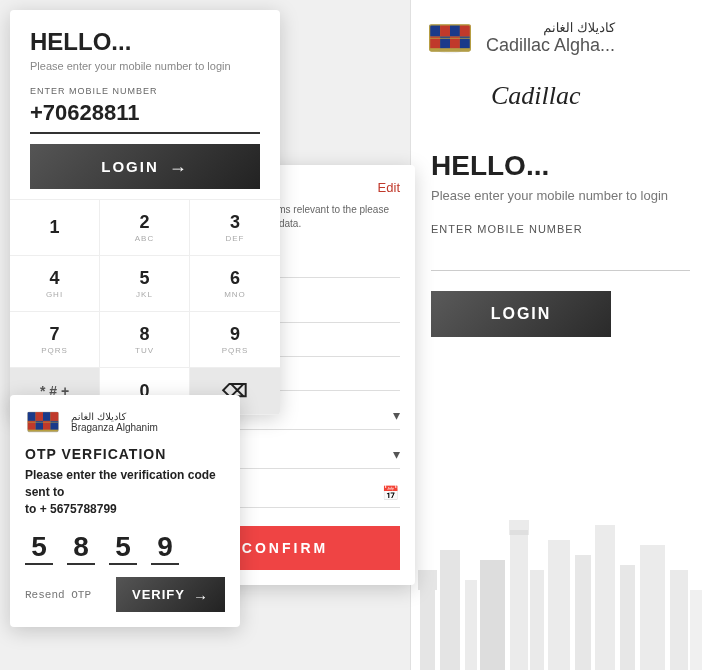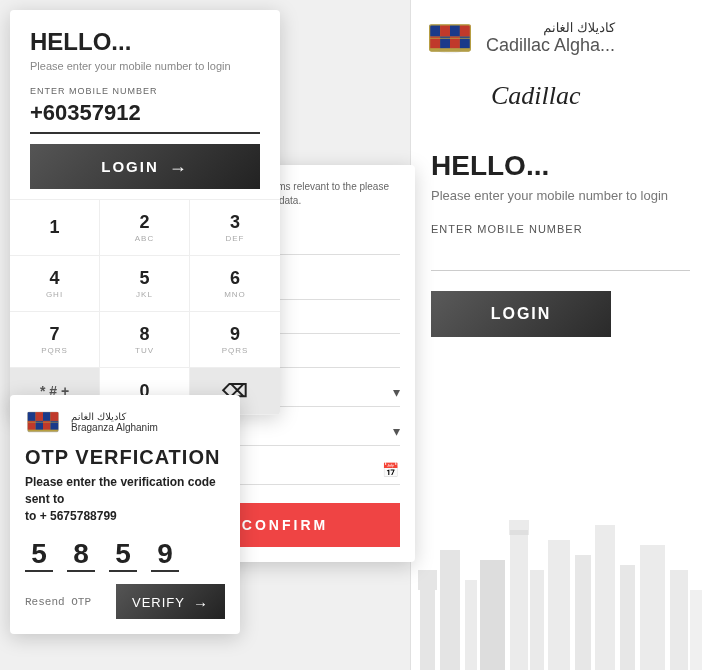--- a/index.html
+++ b/index.html
@@ -268,21 +268,21 @@
       padding: 15px;
     }
     .otp-logo-row {
       display: flex;
       align-items: center;
       gap: 10px;
       margin-bottom: 12px;
     }
     .otp-brand-name { font-size: 10px; color: #333; }
     .otp-title {
-      font-size: 20px;
+      font-size: 14px;
       font-weight: bold;
       letter-spacing: 1px;
       color: #222;
       margin-bottom: 5px;
     }
     .otp-subtitle {
       font-size: 12px;
       color: #888;
       margin-bottom: 14px;
       line-height: 1.4;
@@ -312,25 +312,25 @@
       color: #777;
       cursor: pointer;
       font-family: Liberation Mono, monospace;
     }
     .verify-btn {
       background: linear-gradient(135deg, #555 0%, #222 100%);
       color: #fff;
       border: none;
       padding: 9px 16px;
       font-size: 13px;
-      font-weight: normal;
+      font-weight: bold;
       letter-spacing: 1px;
       cursor: pointer;
       display: flex;
-      align-items: flex-end;
+      align-items: center;
       gap: 8px;
     }
     .verify-btn .arrow { font-size: 15px; }
 
     
     .cadillac-crest {
       width: 48px;
       height: 32px;
     }
     .cadillac-crest-sm {
@@ -405,21 +405,21 @@
     <rect x="260" y="100" width="18" height="100" fill="#bbb" opacity="0.3"></rect>
     <rect x="280" y="120" width="12" height="80" fill="#ccc" opacity="0.3"></rect>
   </svg>
 </div>
 
 <div class="card-login">
   <div class="card-login-top">
     <div class="card-hello">HELLO...</div>
     <div class="card-subtitle">Please enter your mobile number to login</div>
     <div class="card-enter-label">ENTER MOBILE NUMBER</div>
-    <div class="card-phone-number">+60357912</div>
+    <div class="card-phone-number">+70628811</div>
     <button class="card-login-btn">
       <span>LOGIN</span>
       <span class="arrow">→</span>
     </button>
   </div>
 
   <div class="numpad">
     <button class="numpad-key">
       <span>1</span>
     </button>
@@ -461,20 +461,23 @@
     <button class="numpad-key zero">
       <span>0</span>
     </button>
     <button class="numpad-key backspace">
       <span>⌫</span>
     </button>
   </div>
 </div>
 
 <div class="card-profile">
+  <div class="profile-edit-row">
+    <span class="profile-edit-link">Edit</span>
+  </div>
   <div class="profile-info-text">extracted from our systems relevant to the please review and confirm your data.</div>
 
   <div class="profile-field">
     <div class="profile-field-label">Last Name</div>
     <div class="profile-field-value">Braganza</div>
   </div>
 
   <div class="profile-field">
     <div class="profile-field-label">Mobile No 1</div>
     <div class="profile-field-value">+9465866785</div>

